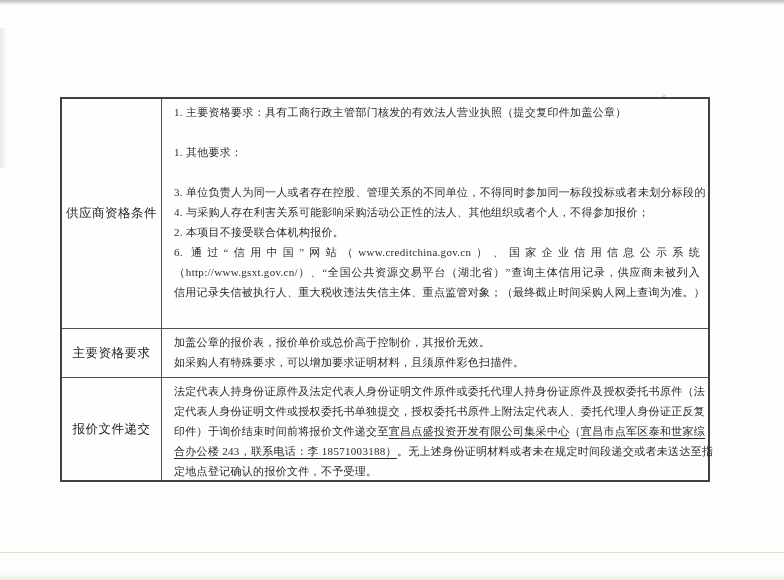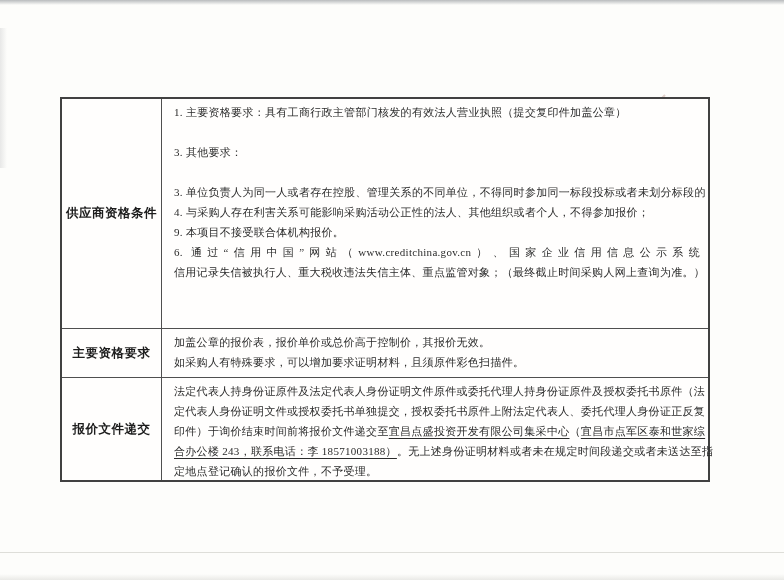--- a/index.html
+++ b/index.html
@@ -42,21 +42,21 @@
     grid-template-rows:229px 49px 103px;
     box-sizing:border-box;
     border:2px solid var(--outer-border, #414141);
     background:#fffefd;
   }
   .cell { box-sizing:border-box; min-width:0; }
   .cell.bt { border-top:1px solid var(--border, #4f4f4f); }
   .label-cell {
     border-right:1px solid var(--border, #4f4f4f);
     display:flex; align-items:center; justify-content:center;
-    font-weight:bold;
+    font-weight:normal;
     font-size:12.5px;
     letter-spacing:.5px;
     color: var(--label-ink, #1d1d1d);
   }
   .content-cell {
     padding:3px 8px 0 12px;
     color: var(--ink, #2b2b2b);
   }
   .line {
     height:20px; line-height:20px;
@@ -78,26 +78,27 @@
 
 <svg class="stamp-arc-svg" width="784" height="580" viewBox="0 0 784 580">
   <path d="M 665 95 C 648 111 639 132 645 150 C 649 163 658 172 671 180" fill="none" stroke="#d9c3bb" stroke-width="2.2" opacity="0.75"></path>
 </svg>
 
 <div class="doc-table">
     <div class="cell label-cell">供应商资格条件</div>
     <div class="cell content-cell">
       <div class="line"><span>1. 主要资格要求：具有工商行政主管部门核发的有效法人营业执照（提交复印件加盖公章）</span></div>
       <div class="line"></div>
-      <div class="line"><span>3. 其他要求：</span></div>
+      <div class="line"><span>1. 其他要求：</span></div>
       <div class="line"></div>
       <div class="line fill"><span>3. 单位负责人为同一人或者存在控股、管理关系的不同单位，不得同时参加同一标段投标或者未划分标段的</span></div>
       <div class="line"><span>4. 与采购人存在利害关系可能影响采购活动公正性的法人、其他组织或者个人，不得参加报价；</span></div>
-      <div class="line"><span>9. 本项目不接受联合体机构报价。</span></div>
+      <div class="line"><span>2. 本项目不接受联合体机构报价。</span></div>
       <div class="line fill"><span>6. 通过“信用中国”网站（www.creditchina.gov.cn）、国家企业信用信息公示系统</span></div>
+      <div class="line fill"><span>（http://www.gsxt.gov.cn/）、“全国公共资源交易平台（湖北省）”查询主体信用记录，供应商未被列入</span></div>
       <div class="line"><span>信用记录失信被执行人、重大税收违法失信主体、重点监管对象；（最终截止时间采购人网上查询为准。）</span></div>
     </div>
     <div class="cell label-cell bt">主要资格要求</div>
     <div class="cell content-cell bt">
       <div class="line"><span>加盖公章的报价表，报价单价或总价高于控制价，其报价无效。</span></div>
       <div class="line"><span>如采购人有特殊要求，可以增加要求证明材料，且须原件彩色扫描件。</span></div>
     </div>
     <div class="cell label-cell bt">报价文件递交</div>
     <div class="cell content-cell bt">
       <div class="line fill"><span>法定代表人持身份证原件及法定代表人身份证明文件原件或委托代理人持身份证原件及授权委托书原件（法</span></div>

